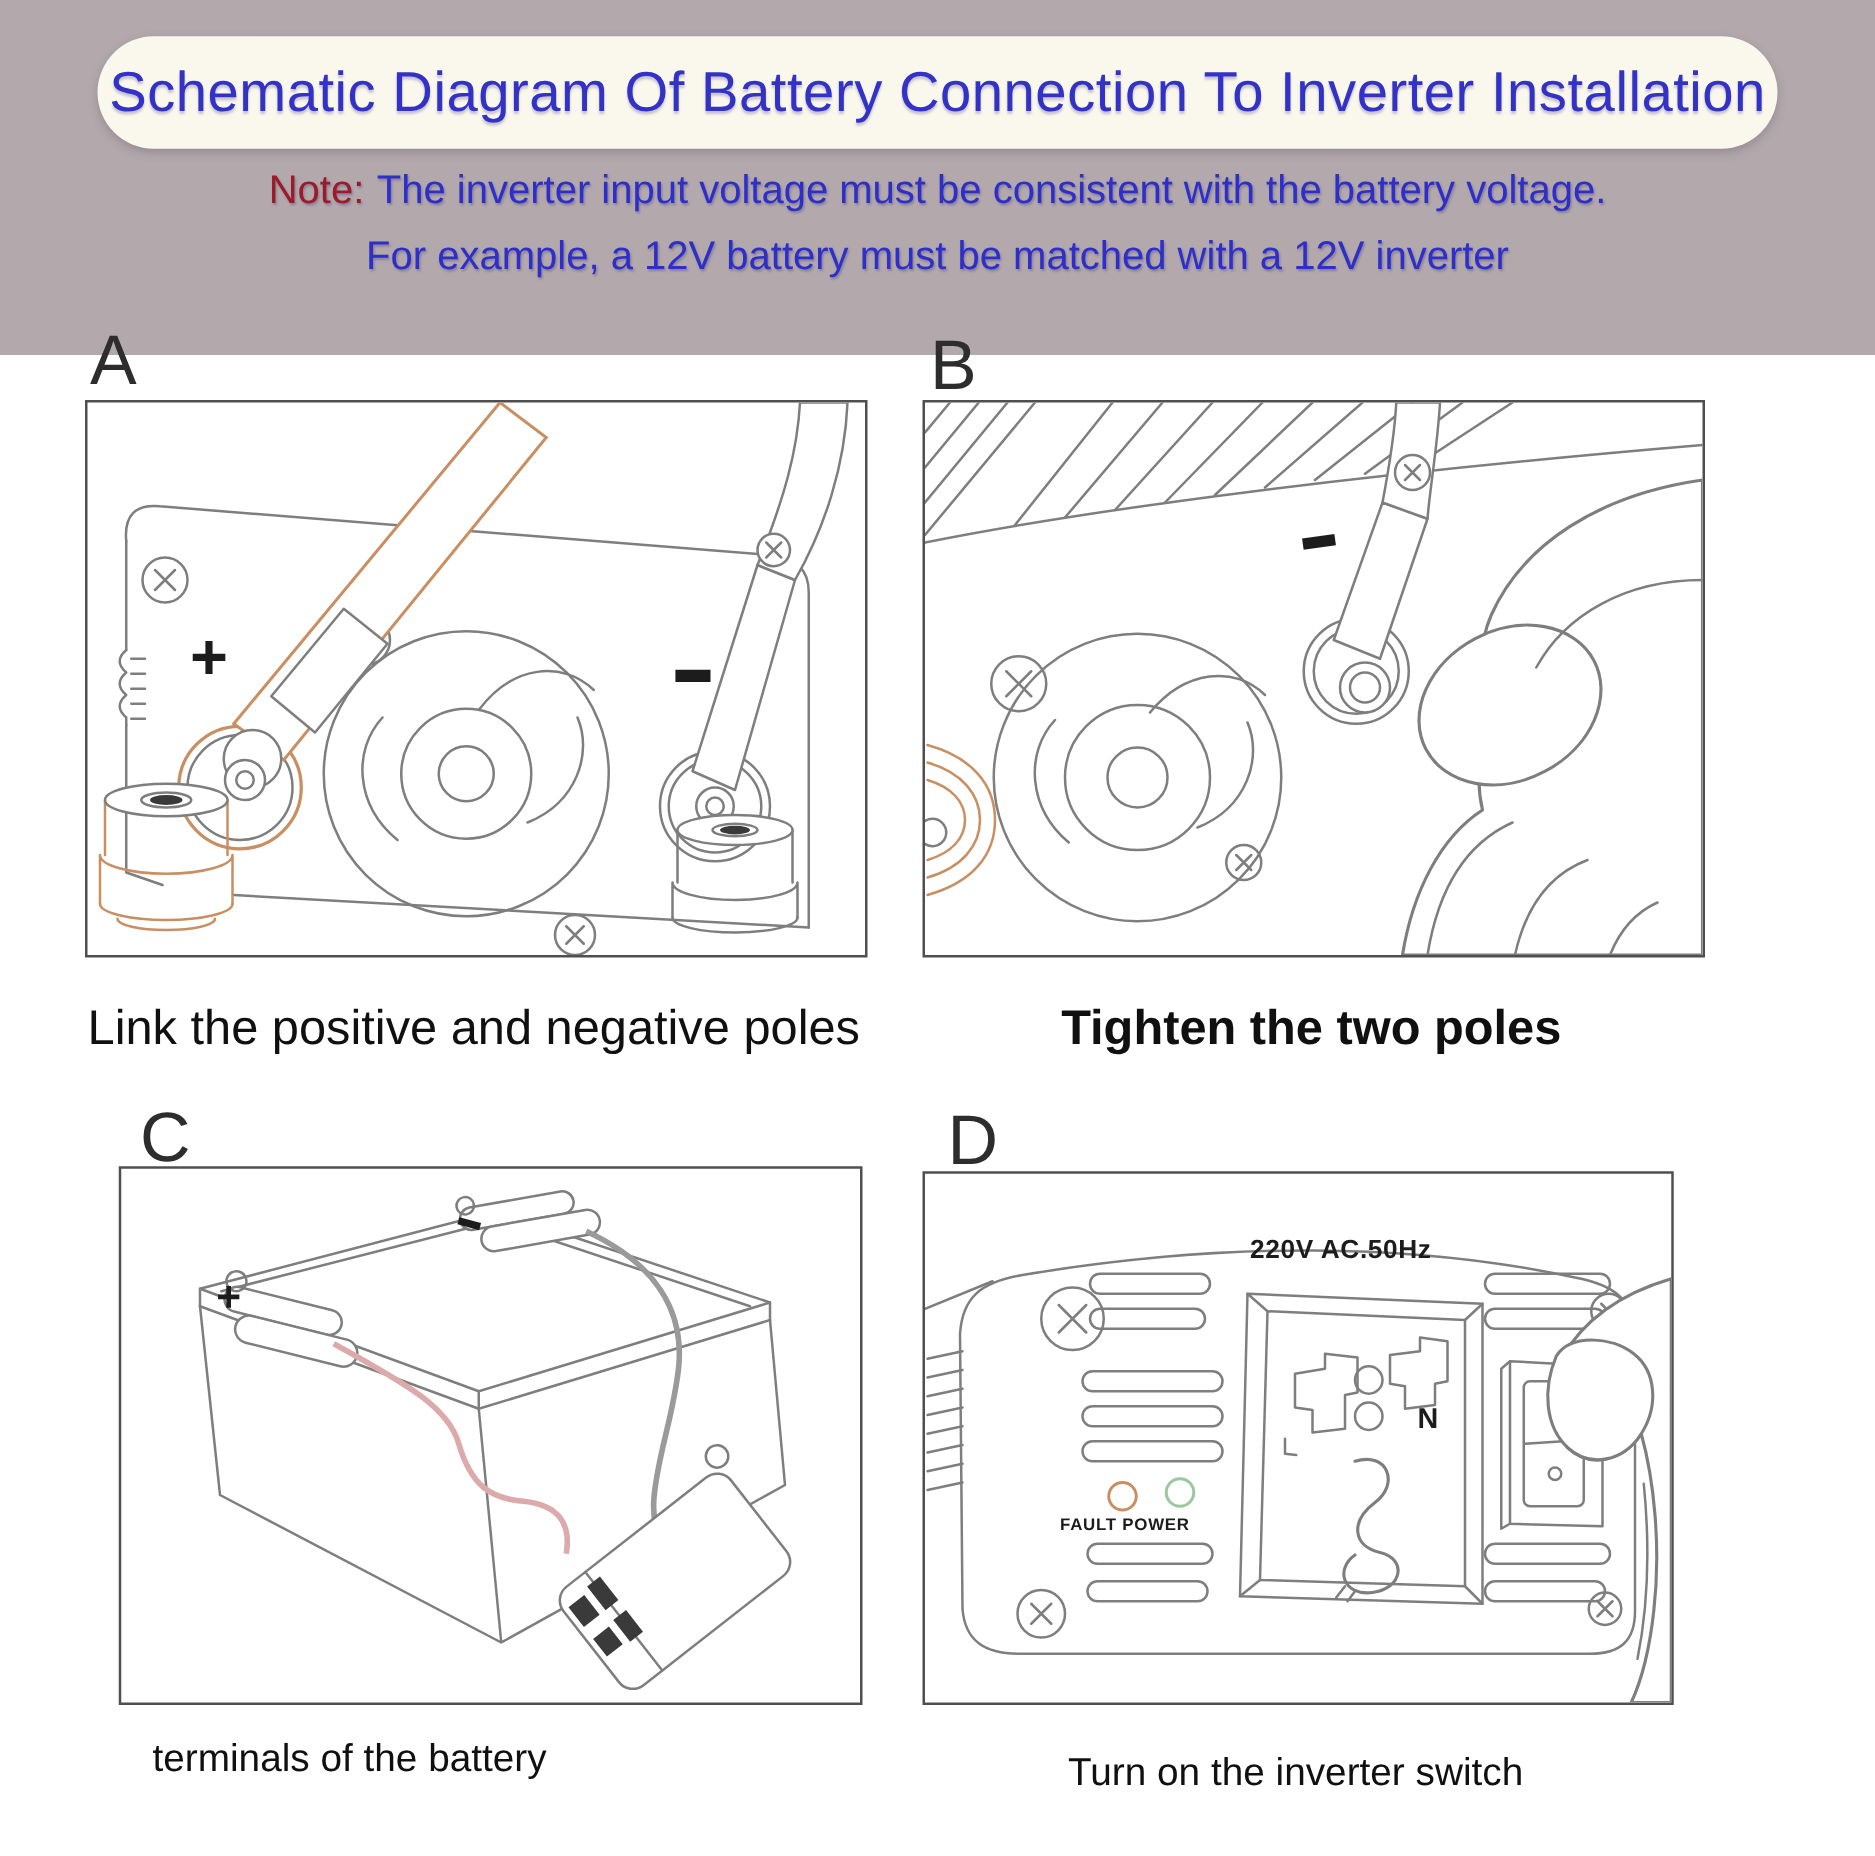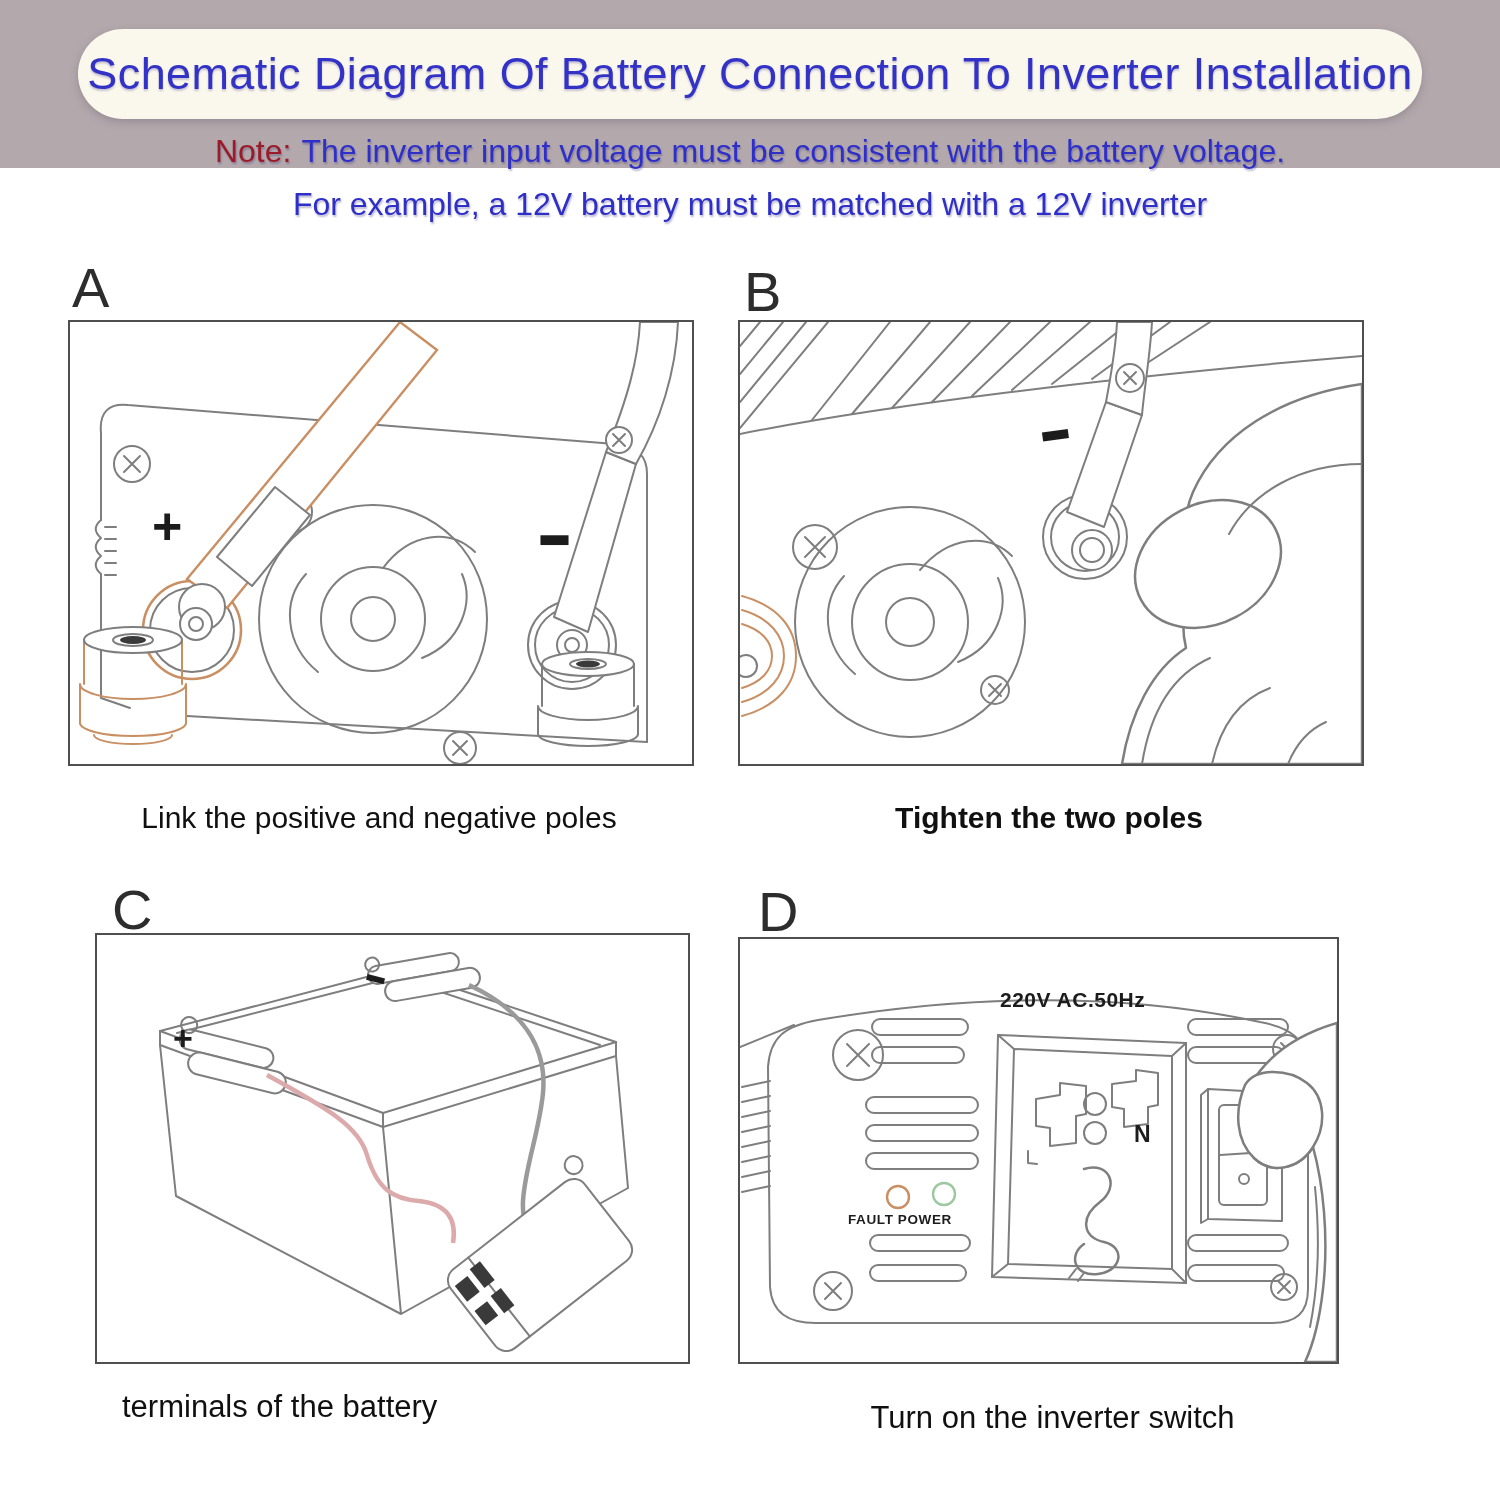--- a/index.html
+++ b/index.html
@@ -1,37 +1,37 @@
 <!DOCTYPE html>
 <html><head>
 <meta charset="utf-8">
 <style>
   html,body{margin:0;padding:0;}
   body{width:1500px;height:1485px;position:relative;background:#ffffff;
        font-family:"Liberation Sans",sans-serif;overflow:hidden;}
 
   
-  .hdr-band{position:absolute;left:0;top:0;width:1500px;height:168px;background:#b3a9ad;}
+  .hdr-band{position:absolute;left:0;top:0;width:1500px;height:284px;background:#b3a9ad;}
   .title-pill{position:absolute;left:78px;top:29px;width:1344px;height:90px;
       background:#faf8ec;border-radius:46px;box-shadow:0 3px 8px rgba(80,70,85,.30);}
   .page-title{position:absolute;left:0;top:0;width:100%;height:100%;
       display:flex;align-items:center;justify-content:center;
       font-size:45px;color:#3232c6;letter-spacing:.4px;white-space:nowrap;
       text-shadow:0 2px 2px rgba(70,50,140,.28);}
   .note-line{position:absolute;left:0;width:1500px;text-align:center;
       font-size:32px;color:#2e2ec8;text-shadow:1px 2px 2px rgba(40,30,110,.32);white-space:nowrap;}
   .note-1{top:133px;}
   .note-2{top:186px;}
   .note-red{color:#9c1b28;margin-right:10px;margin-top:40px;}
 
   
   .plabel{position:absolute;font-size:56px;color:#2d2d2d;line-height:1;}
   .pbox{position:absolute;border:2px solid #4f4f4f;background:#fff;}
   .pbox svg{display:block;width:100%;height:100%;}
-  .pcap{position:absolute;font-size:30px;color:#101010;text-align:center;white-space:nowrap;}
+  .pcap{position:absolute;font-size:39px;color:#101010;text-align:center;white-space:nowrap;}
   .pcap-left{text-align:left;font-size:31px;line-height:59px;}
 
   
   .mk{position:absolute;color:#1c1c1c;font-weight:bold;line-height:1;white-space:nowrap;}
   .dash{font-weight:900;transform:scaleY(1.6);}
 
   
   .ln{fill:none;stroke:#7e7e7e;stroke-width:2;stroke-linecap:round;stroke-linejoin:round;}
   .ln2{fill:none;stroke:#7e7e7e;stroke-width:2.5;stroke-linecap:round;stroke-linejoin:round;}
   .wf{fill:#ffffff;}
@@ -265,13 +265,13 @@
     <g>
       <path class="wf ln2" d="M597,84 C556,96 526,118 509,148 C501,163 499,177 505,191 L514,219 C532,236 559,230 573,208 C583,244 589,298 583,350 C579,386 572,408 565,423 L597,423 Z"></path>
       <path class="wf ln2" d="M505,146 C494,172 496,202 514,219 C532,236 559,230 573,208 C587,186 585,158 567,144 C549,130 516,128 505,146 Z"></path>
       <path class="ln" d="M575,248 C580,298 578,348 570,388"></path>
     </g>
   </svg>
   <span class="mk" style="left:260px;top:50px;font-size:21px;letter-spacing:.5px;">220V AC.50Hz</span>
   <span class="mk" style="left:394px;top:184px;font-size:23px;">N</span>
   <span class="mk" style="left:108px;top:274px;font-size:13.5px;letter-spacing:.6px;">FAULT POWER</span>
 </div>
-<div class="pcap" style="left:754px;top:1400px;width:597px;font-size:31px;">Turn on the inverter switch</div>
+<div class="pcap" style="left:738px;top:1400px;width:597px;font-size:31px;">Turn on the inverter switch</div>
 
 </body></html>

